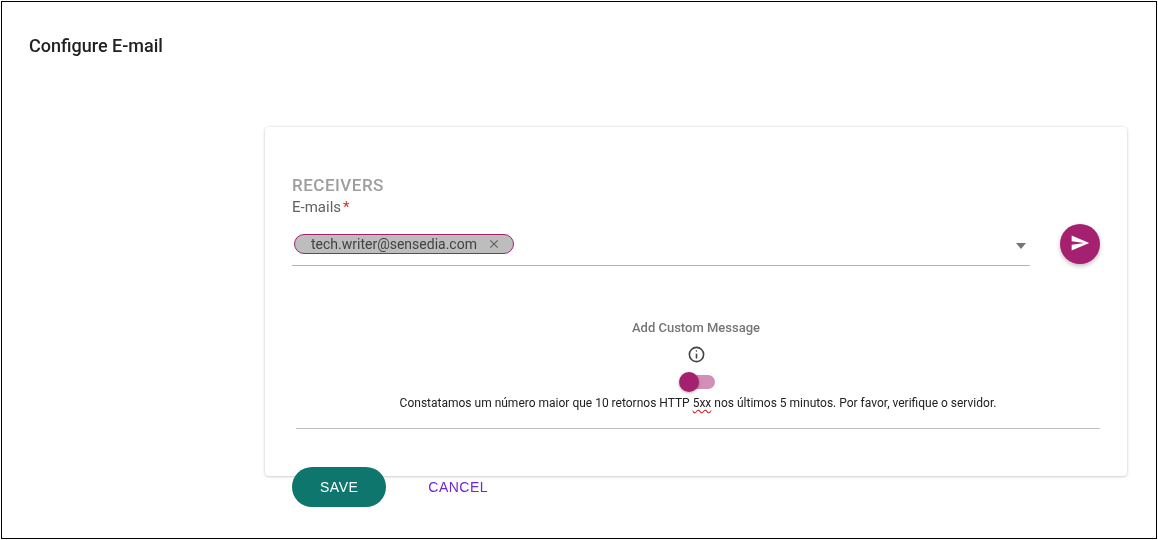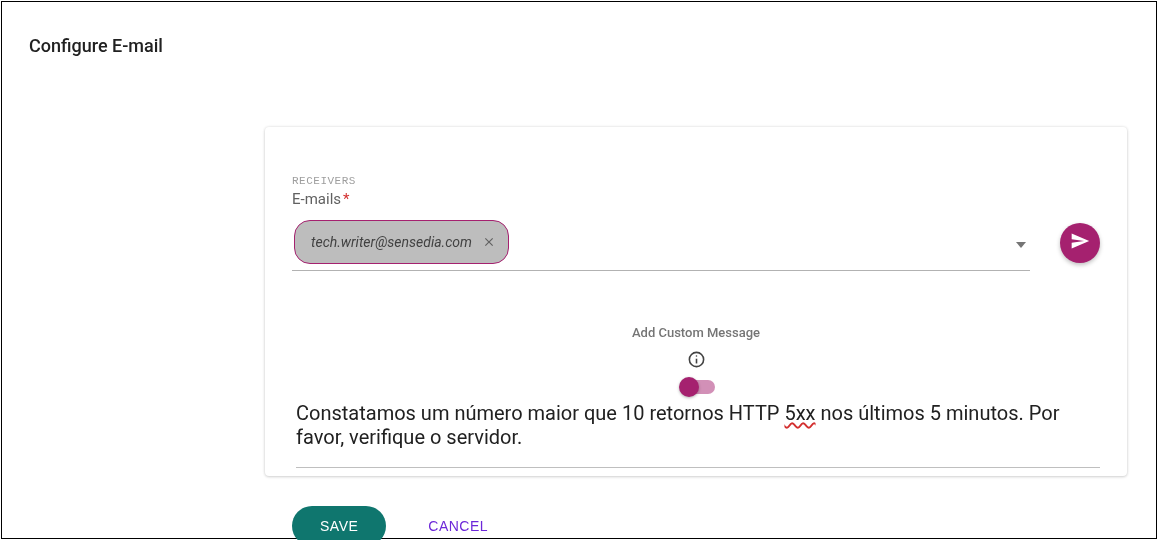--- a/index.html
+++ b/index.html
@@ -36,26 +36,25 @@
       top: 127px;
       left: 265px;
       width: 862px;
       height: 349px;
       background: #fff;
       border-radius: 4px;
       box-shadow: 0 0 3px rgba(0,0,0,0.12), 0 1px 3px rgba(0,0,0,0.14);
       padding: 24px 27px 24px 27px;
     }
     .section-label {
-      font-size: 11px;
+      font-size: 17px;
       font-weight: 500;
       color: #9e9e9e;
       letter-spacing: 0.5px;
       margin-top: 24px;
-      font-family: Liberation Mono, monospace;
     }
     .field-label {
       font-size: 15px;
       color: #616161;
       margin-top: 3px;
     }
     .required-star {
       color: #d32f2f;
       margin-left: 2px;
     }
@@ -69,29 +68,28 @@
       border-bottom: 1px solid rgba(0,0,0,0.3);
       padding: 6px 0 6px 0;
       display: flex;
       align-items: center;
       position: relative;
       min-height: 44px;
     }
     .chip {
       display: inline-flex;
       align-items: center;
-      height: 44px;
+      height: 20px;
       padding: 0 10px 0 16px;
       border-radius: 16px;
       background: #bdbdbd;
       border: 1px solid #a5216f;
       font-size: 14px;
       color: #424242;
       margin-left: 2px;
-      font-style: italic;
     }
     .chip-remove {
       margin-left: 8px;
       width: 18px;
       height: 18px;
       display: inline-flex;
       align-items: center;
       justify-content: center;
       cursor: pointer;
       color: #616161;
@@ -176,27 +174,28 @@
       height: 20px;
       background: #a5216f;
       border-radius: 50%;
       box-shadow: 0 1px 3px rgba(0,0,0,0.3);
     }
     .toggle.on .toggle-thumb {
       left: auto;
       right: 16px;
     }
     .custom-msg-text {
-      font-size: 20px;
+      font-size: 12px;
       color: #212121;
       margin-top: 6px;
       margin-left: 4px;
       padding-bottom: 18px;
       border-bottom: 1px solid rgba(0,0,0,0.25);
       position: relative;
+      text-align: center;
     }
     .spellcheck {
       text-decoration: underline wavy #d32f2f;
       text-decoration-skip-ink: none;
       text-underline-offset: 2px;
     }
     .actions-row {
       display: flex;
       align-items: center;
       gap: 42px;

